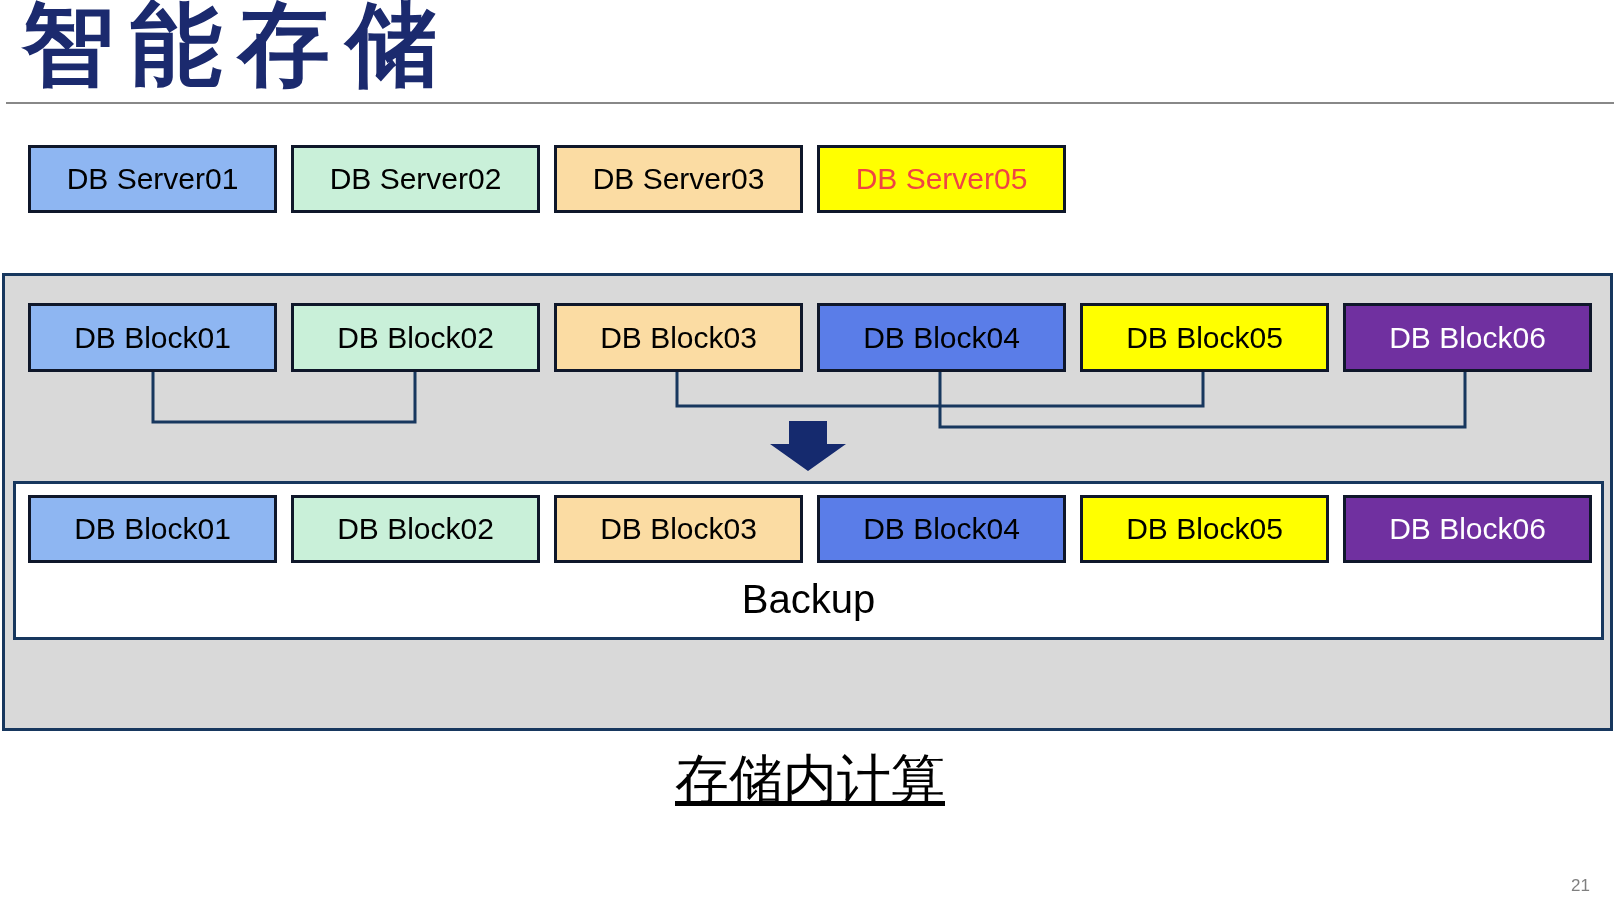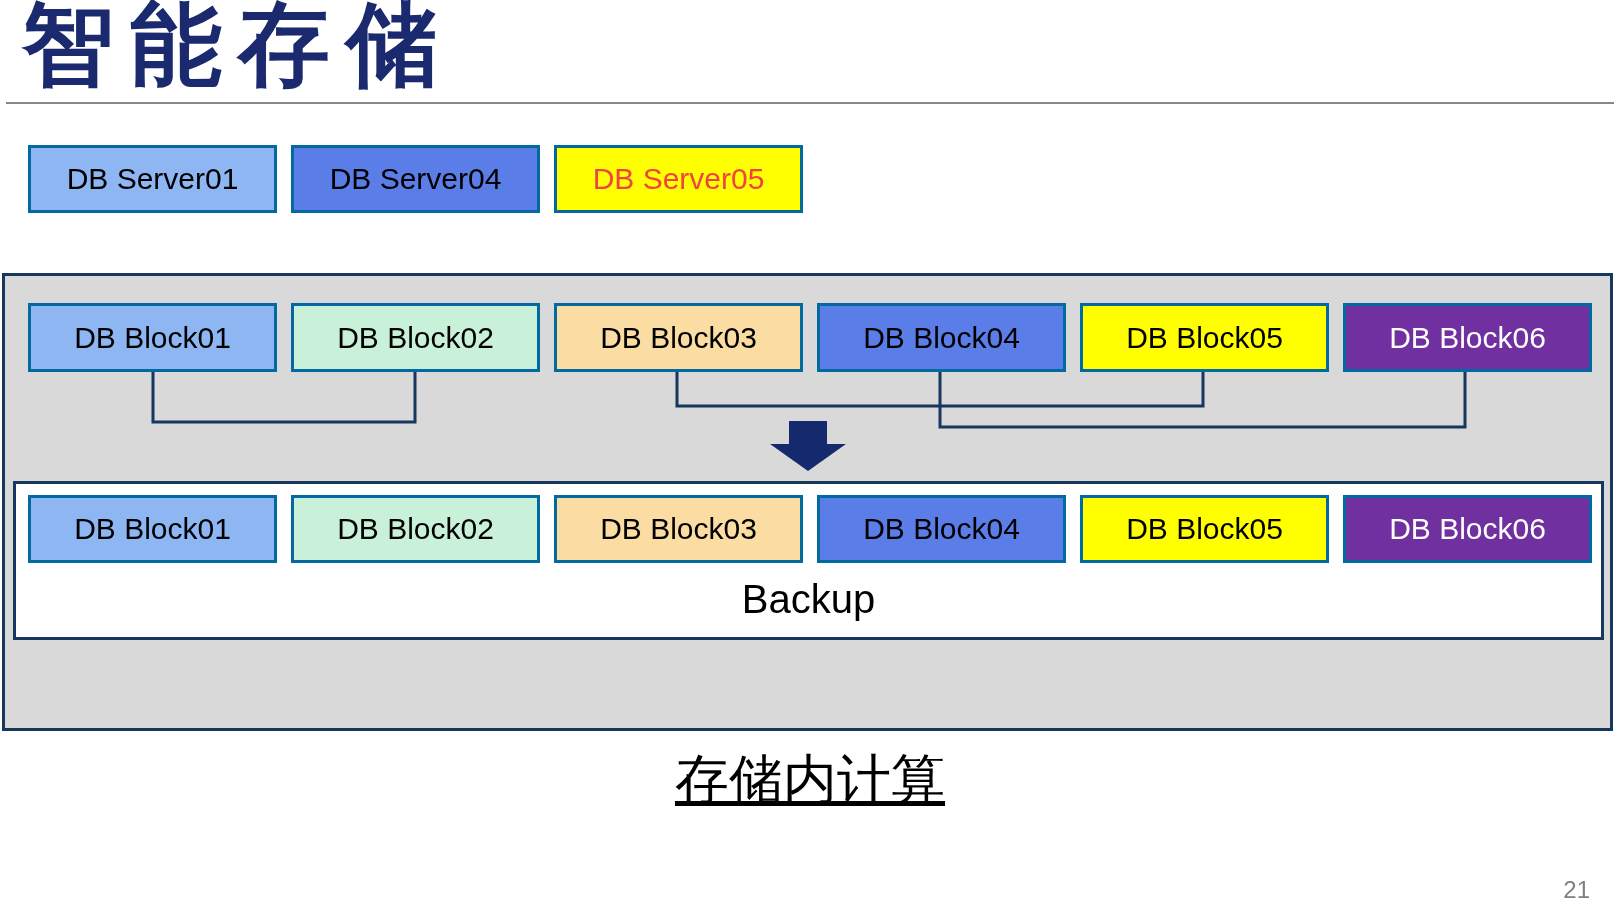--- a/index.html
+++ b/index.html
@@ -40,21 +40,21 @@
     gap: 14px;
   }
   .row-servers   { top: 145px; }
   .row-blocks-1  { top: 303px; }
   .row-blocks-2  { top: 495px; }
 
   .box {
     width: 249px;
     height: 68px;
     box-sizing: border-box;
-    border: 3px solid #0369a1;
+    border: 3px solid #0f172a;
     display: flex;
     align-items: center;
     justify-content: center;
     font-size: 30px;
     background: #cccccc;
   }
   .row-blocks-1 .box { height: 69px; }
 
   .storage-container {
     position: absolute;
@@ -135,38 +135,41 @@
     font-size: 54px;
     line-height: 1.16;
     color: #000000;
     text-decoration: underline;
   }
 
   .page-number {
     position: absolute;
     right: 30px;
     top: 876px;
-    font-size: 24px;
+    font-size: 17px;
     color: #7F7F7F;
   }
 </style>
 </head>
 <body>
 
 <div class="slide">
 
   <h1 class="title">智能存储</h1>
   <div class="divider"></div>
 
   <div class="row row-servers">
     <div class="box" style="background: rgb(142, 182, 242); color: rgb(0, 0, 0);">
         <span>DB Server01</span>
       </div>
-    <div class="box" style="background: rgb(90, 125, 232); color: rgb(0, 0, 0);">
-        <span>DB Server04</span>
+    <div class="box" style="background: rgb(201, 240, 217); color: rgb(0, 0, 0);">
+        <span>DB Server02</span>
+      </div>
+    <div class="box" style="background: rgb(251, 220, 163); color: rgb(0, 0, 0);">
+        <span>DB Server03</span>
       </div>
     <div class="box" style="background: rgb(255, 255, 0); color: #ef4444;">
         <span>DB Server05</span>
       </div>
   </div>
 
   <div class="storage-container"></div>
 
   <svg class="connectors" viewBox="0 0 1620 910" xmlns="http://www.w3.org/2000/svg">
     <path d="M153,372 L153,422 L415,422 L415,372" fill="none" stroke="#17375E" stroke-width="3"></path>

